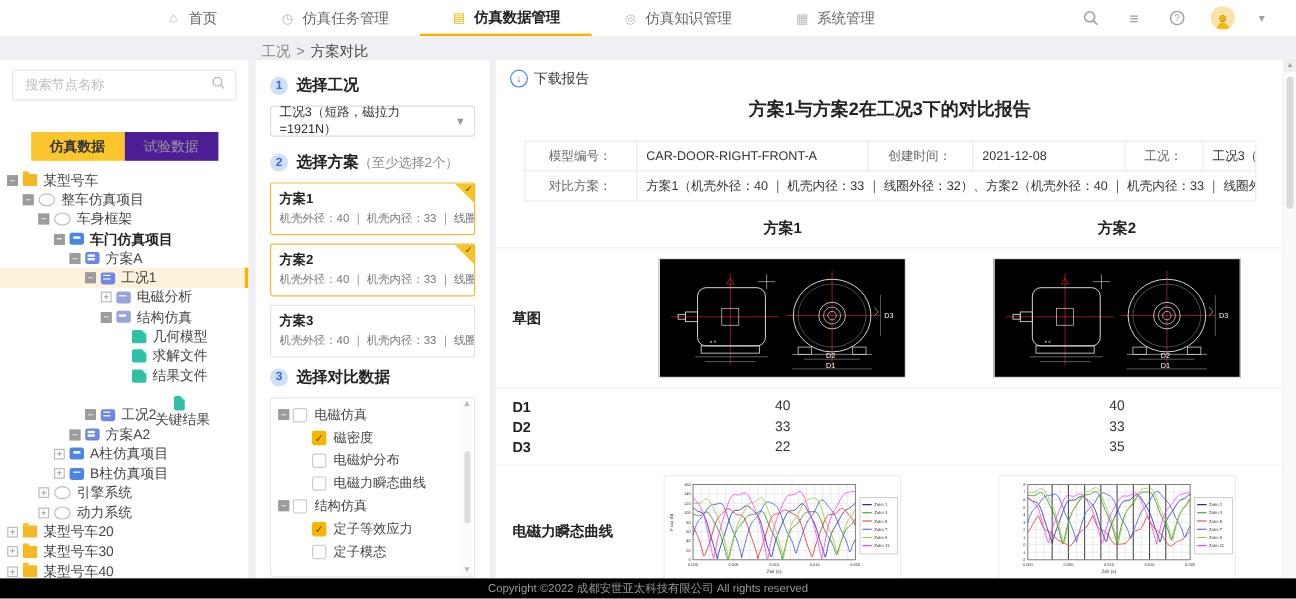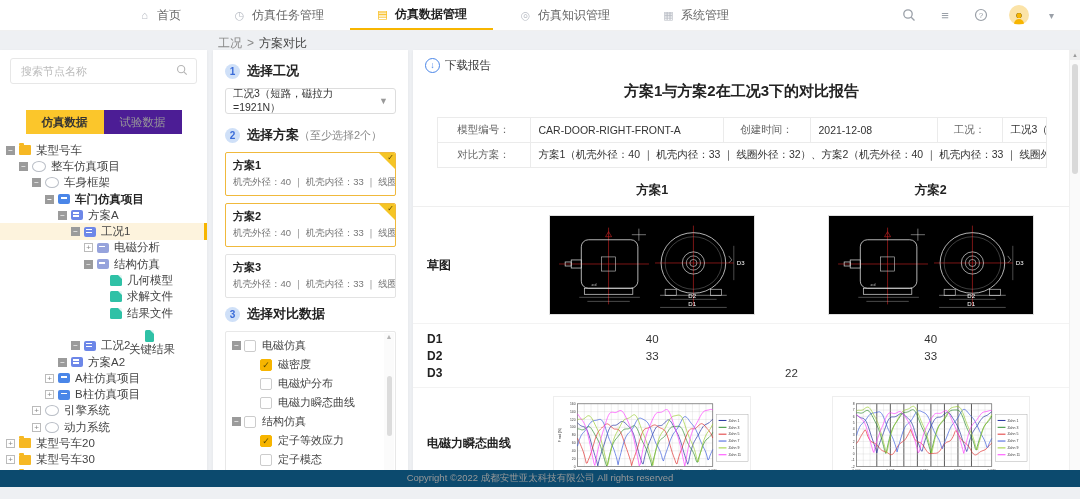--- a/index.html
+++ b/index.html
@@ -98,21 +98,21 @@
   .dims-wrap{padding:6px 0;border-bottom:1px solid #f3f3f3;}
   .sketch-box{width:202px;height:96px;background:#000;border:1px solid #e0e0e0;padding:1px;}
   .sketch-row{padding:8px 0;}
   .chart-row{padding:8px 0;border-bottom:1px solid #f3f3f3;}
   .chart-box{width:196px;height:92px;border:1px solid #eee;background:#fff;}
   .rc-scrollbar{position:absolute;right:0;top:0;bottom:0;width:10px;background:#fafafa;border-left:1px solid #f0f0f0;}
   .rc-up{position:absolute;top:0;right:0;width:10px;height:10px;background:#eee;color:#999;font-size:6px;text-align:center;line-height:10px;}
   .rc-thumb{position:absolute;top:14px;right:2px;width:6px;height:110px;background:#d9d9d9;border-radius:3px;}
 
   
-  .footer{position:absolute;left:0;right:0;bottom:12px;height:17px;display:flex;align-items:center;justify-content:center;font-size:9.5px;color:#999;background:#0c4a6e;}
+  .footer{position:absolute;left:0;right:0;bottom:0;height:17px;display:flex;align-items:center;justify-content:center;font-size:9.5px;color:#999;background:#000000;}
 </style>
 </head>
 <body>
 
 <div id="page">
 
   <div class="topnav">
     <div class="nav-items" id="nav-items">
         <div class="nav-item">
           <span class="nav-ico">⌂</span>
@@ -487,20 +487,21 @@
               <div class="r-cell">40</div>
             </div>
             <div class="r-row dim-row">
               <div class="r-label">D2</div>
               <div class="r-cell">33</div>
               <div class="r-cell">33</div>
             </div>
             <div class="r-row dim-row">
               <div class="r-label">D3</div>
               <div class="r-cell">22</div>
+              <div class="r-cell">35</div>
             </div>
           </div>
 
         <div class="r-row chart-row">
           <div class="r-label">电磁力瞬态曲线</div>
           <div class="r-cell">
               <svg class="chart-box" id="chart1" viewBox="0 0 200 92">
                 <rect x="0" y="0" width="200" height="92" fill="#fff"></rect>
                 <line x1="24" y1="6" x2="24" y2="70" stroke="#c9c9c9" stroke-width="0.3"></line>
                 <line x1="30.9" y1="6" x2="30.9" y2="70" stroke="#c9c9c9" stroke-width="0.3"></line>

